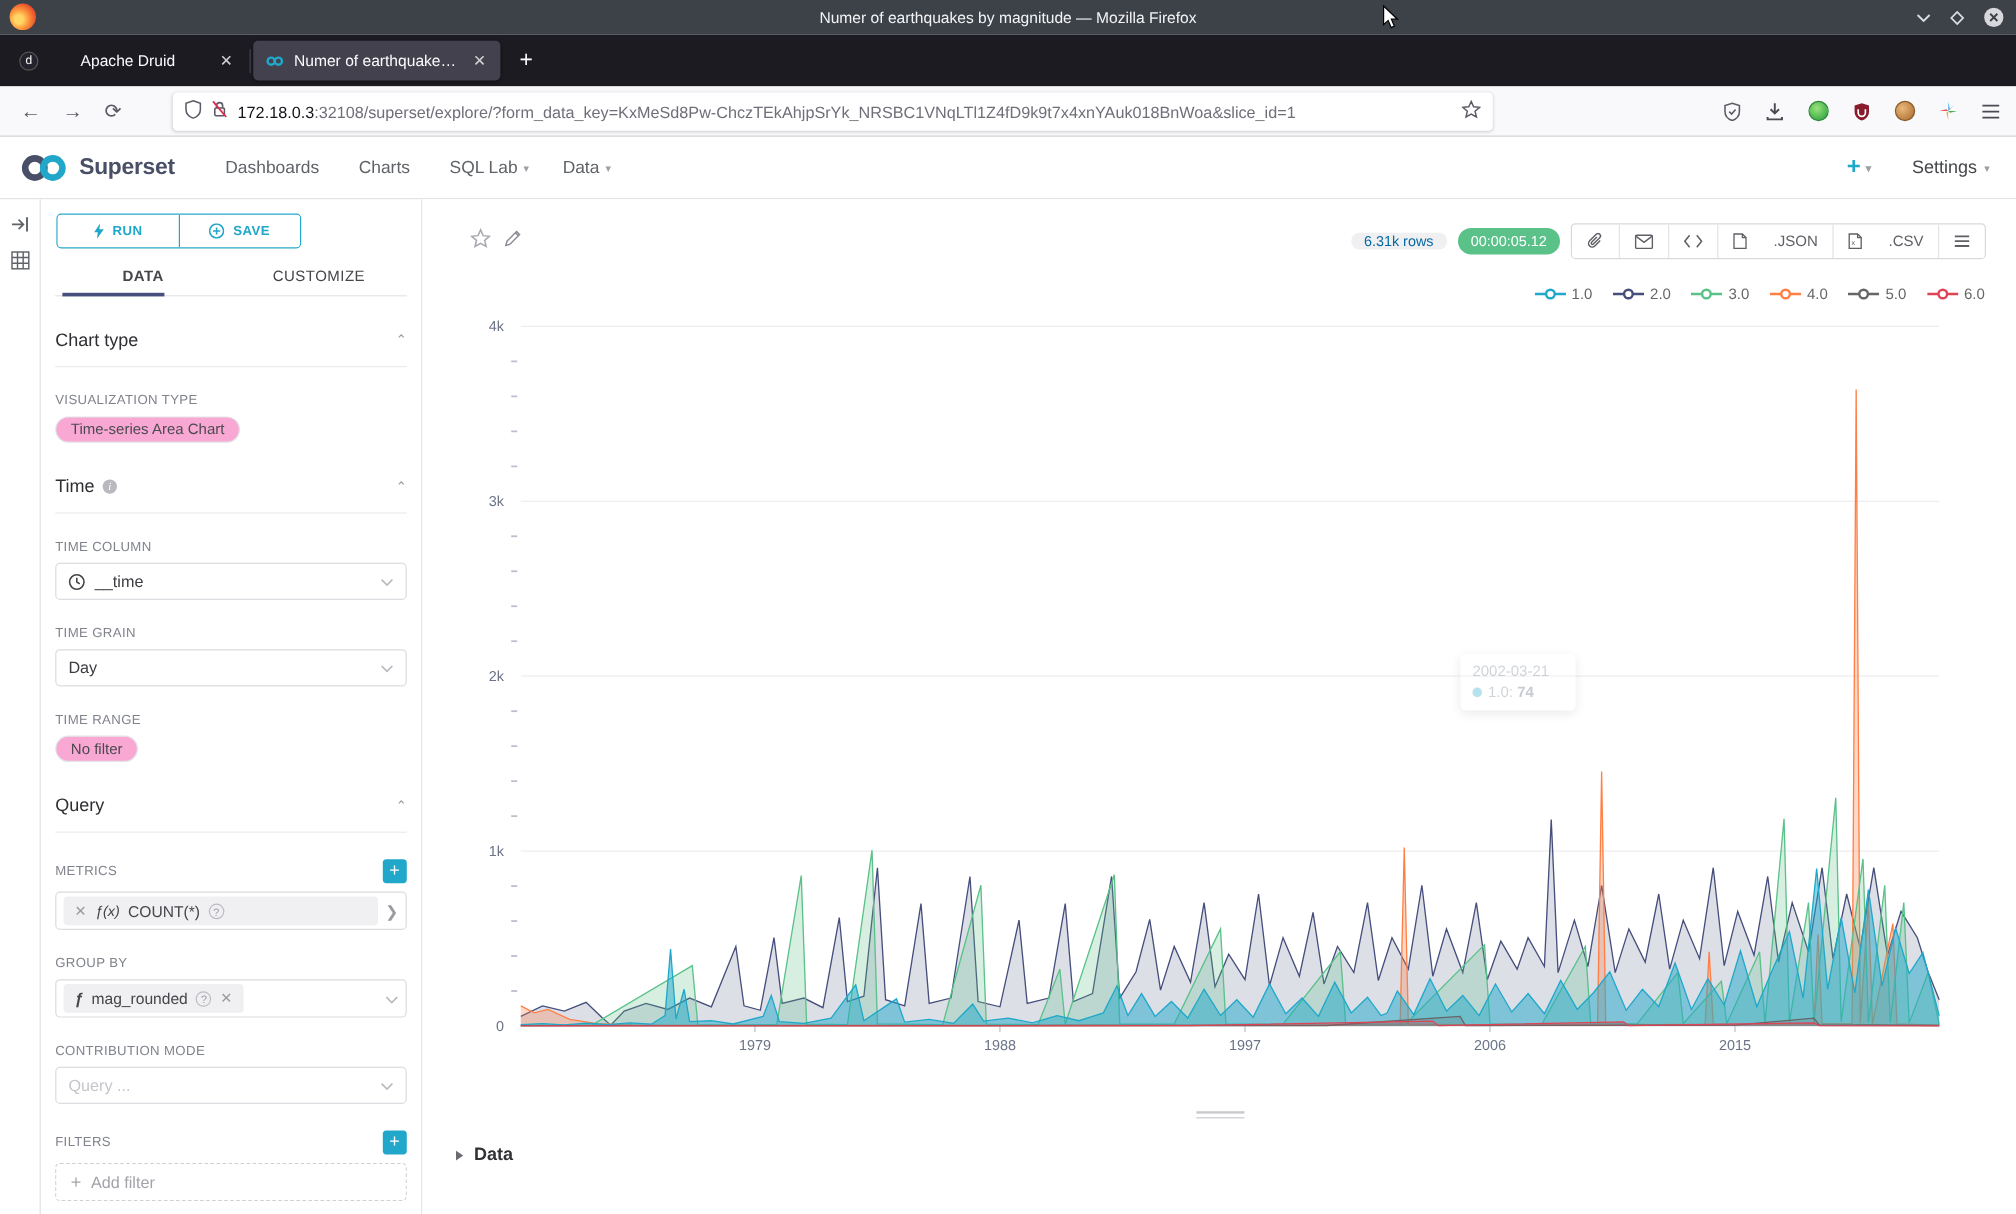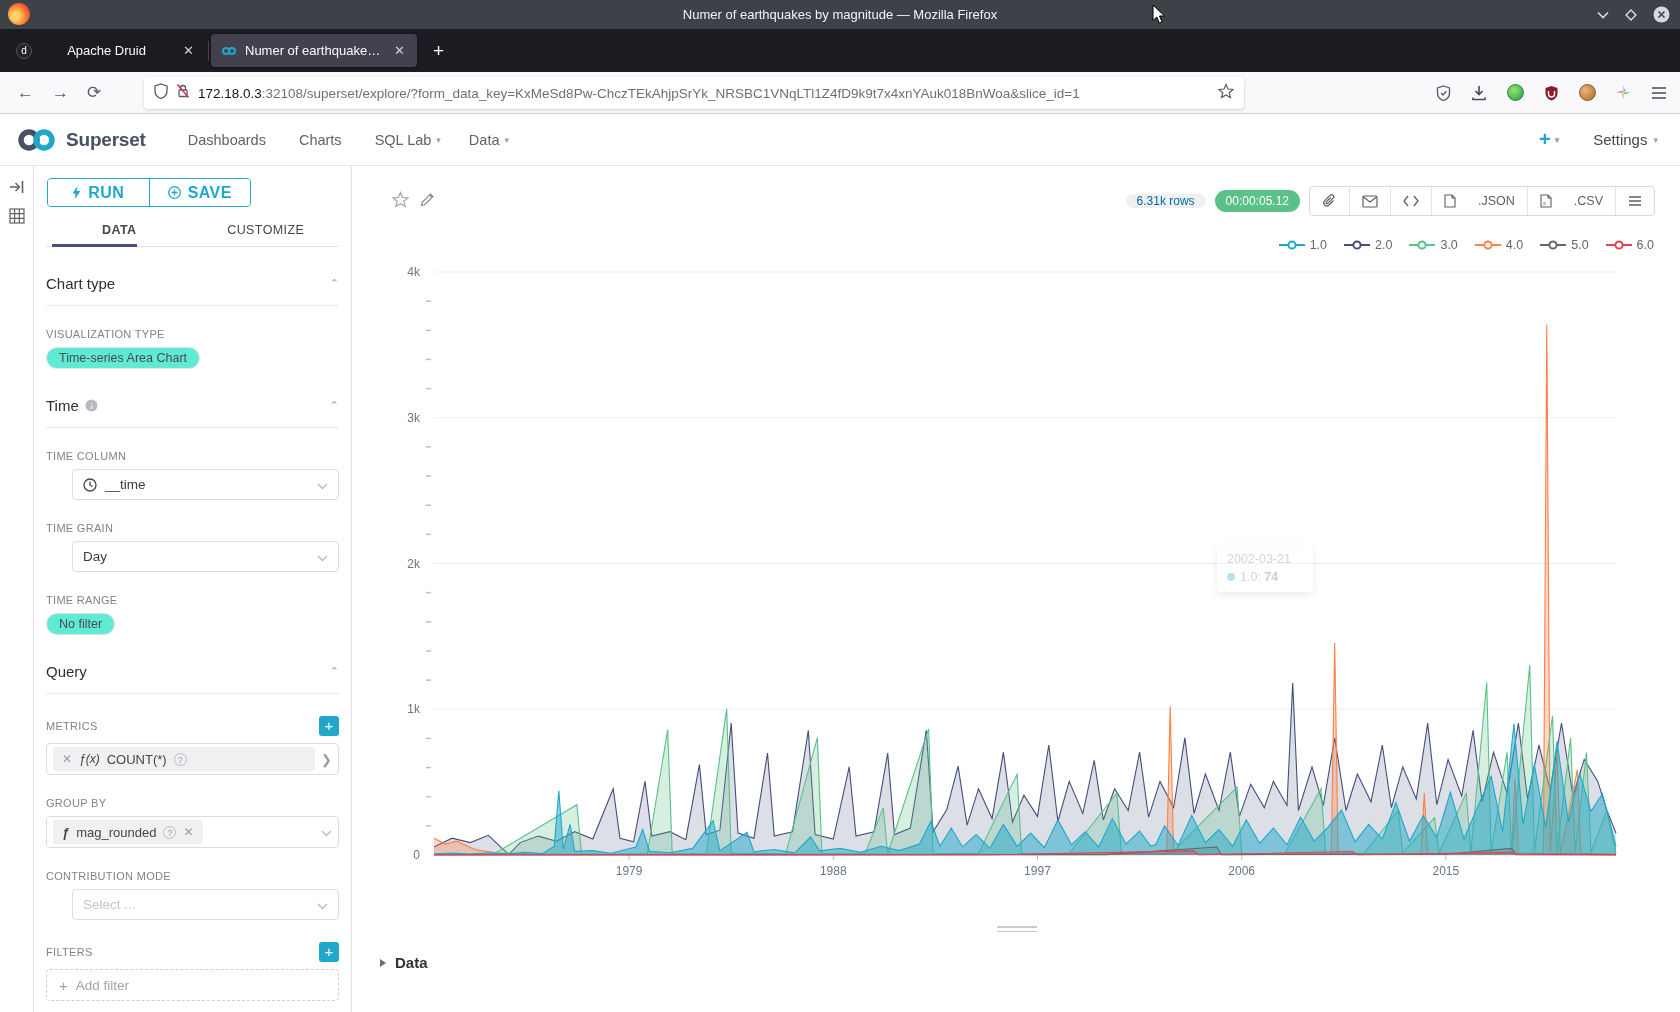--- a/index.html
+++ b/index.html
@@ -52,33 +52,33 @@
 
   
   .content { display:flex; height:846px; }
   .strip { width:34px; border-right:1px solid #e2e2e6; padding-top:14px; display:flex; flex-direction:column; align-items:center; gap:10px; }
   .cpanel { width:318px; border-right:1px solid #e2e2e6; padding:12px 12px 0 12px; position:relative; overflow:hidden; }
   .main { flex:1; position:relative; background:#fff; }
 
   
   .runsave { display:flex; height:29px; border:1px solid #20A7C9; border-radius:4px; overflow:hidden; width:204px; margin-left:1px; }
   .runsave > div { display:flex; align-items:center; justify-content:center; gap:7px; color:#20A7C9;
-                   font-size:16px; font-weight:700; letter-spacing:.4px; flex:1; background:#fff; }
+                   font-size:11px; font-weight:700; letter-spacing:.4px; flex:1; background:#fff; }
   .runsave > div:first-child { border-right:1px solid #20A7C9; }
   .ptabs { display:flex; margin-top:7px; border-bottom:1px solid #e4e4e8; height:33px; }
   .ptab { width:50%; text-align:center; font-size:12.5px; letter-spacing:.4px; color:#45454a; padding-top:9px; position:relative; }
   .ptab.active { font-weight:700; }
   .ptab.active::after { content:""; position:absolute; left:6px; right:56px; bottom:-1px; height:3px; background:#454E7C; }
   .sect-head { display:flex; align-items:center; font-size:15px; color:#2e2e33; margin-top:28px; padding-bottom:13px; border-bottom:1px solid #ececf0; }
   .sect-head .chev { margin-left:auto; color:#9b9ba3; font-size:11px; }
   .plabel { font-size:11px; letter-spacing:.3px; color:#80838c; margin-top:22px; display:flex; align-items:center; }
   .plabel .addbtn { margin-left:auto; }
   .addbtn { width:20px; height:20px; border-radius:3px; background:#20A7C9; color:#fff; font-size:15px; line-height:19px; text-align:center; }
-  .pill { display:inline-block; background:#5eead4; border:1px solid #e3e3e7; border-radius:12px; font-size:12.5px; color:#4a4a50; padding:3px 12px; margin-top:7px; }
-  .selectbox { margin-top:7px; height:31px; border:1px solid #dcdce1; border-radius:4px; background:#fff; display:flex; align-items:center; padding:0 10px; gap:8px; position:relative;margin-left:26px; }
+  .pill { display:inline-block; background:#f9a8d4; border:1px solid #e3e3e7; border-radius:12px; font-size:12.5px; color:#4a4a50; padding:3px 12px; margin-top:7px; }
+  .selectbox { margin-top:7px; height:31px; border:1px solid #dcdce1; border-radius:4px; background:#fff; display:flex; align-items:center; padding:0 10px; gap:8px; position:relative; }
   .selectbox .sel-chev { margin-left:auto; color:#b9b9c0; }
   .sel-text { font-size:13.5px; color:#3b3b40; }
   .sel-placeholder { font-size:13.5px; color:#c5c5cb; }
   .chipbox { margin-top:7px; height:32px; border:1px solid #dcdce1; border-radius:4px; background:#fff; display:flex; align-items:center; padding:0 6px; gap:6px; }
   .graychip { background:#f0f0f2; border-radius:3px; height:24px; display:flex; align-items:center; gap:7px; padding:0 9px; font-size:13px; color:#45454a; }
   .graychip.grow { flex:1; }
   .fx { font-style:italic; font-size:12px; color:#45454a; }
   .fbold { font-weight:700; font-style:italic; font-size:13px; color:#45454a; }
   .help { width:13px; height:13px; border-radius:50%; border:1px solid #bcbcc2; color:#9a9aa1; font-size:9px; line-height:12px; text-align:center; flex:none; }
   .xicon { color:#9a9aa1; font-size:12px; }
@@ -374,21 +374,21 @@
           <span class="help">?</span>
           <span class="xicon">✕</span>
         </div>
         <span class="chip-caret"><svg width="11" height="7" viewBox="0 0 11 7">
               <path d="M1 1 L5.5 5.5 L10 1" fill="none" stroke="#b9b9c0" stroke-width="1.4"></path>
             </svg></span>
       </div>
 
       <div class="plabel">CONTRIBUTION MODE</div>
       <div class="selectbox">
-        <span class="sel-placeholder">Select ...</span>
+        <span class="sel-placeholder">Query ...</span>
         <span class="sel-chev"><svg width="11" height="7" viewBox="0 0 11 7">
               <path d="M1 1 L5.5 5.5 L10 1" fill="none" stroke="#b9b9c0" stroke-width="1.4"></path>
             </svg></span>
       </div>
 
       <div class="plabel">
         <span>FILTERS</span>
         <span class="addbtn">+</span>
       </div>
       <div class="dashedbox">

